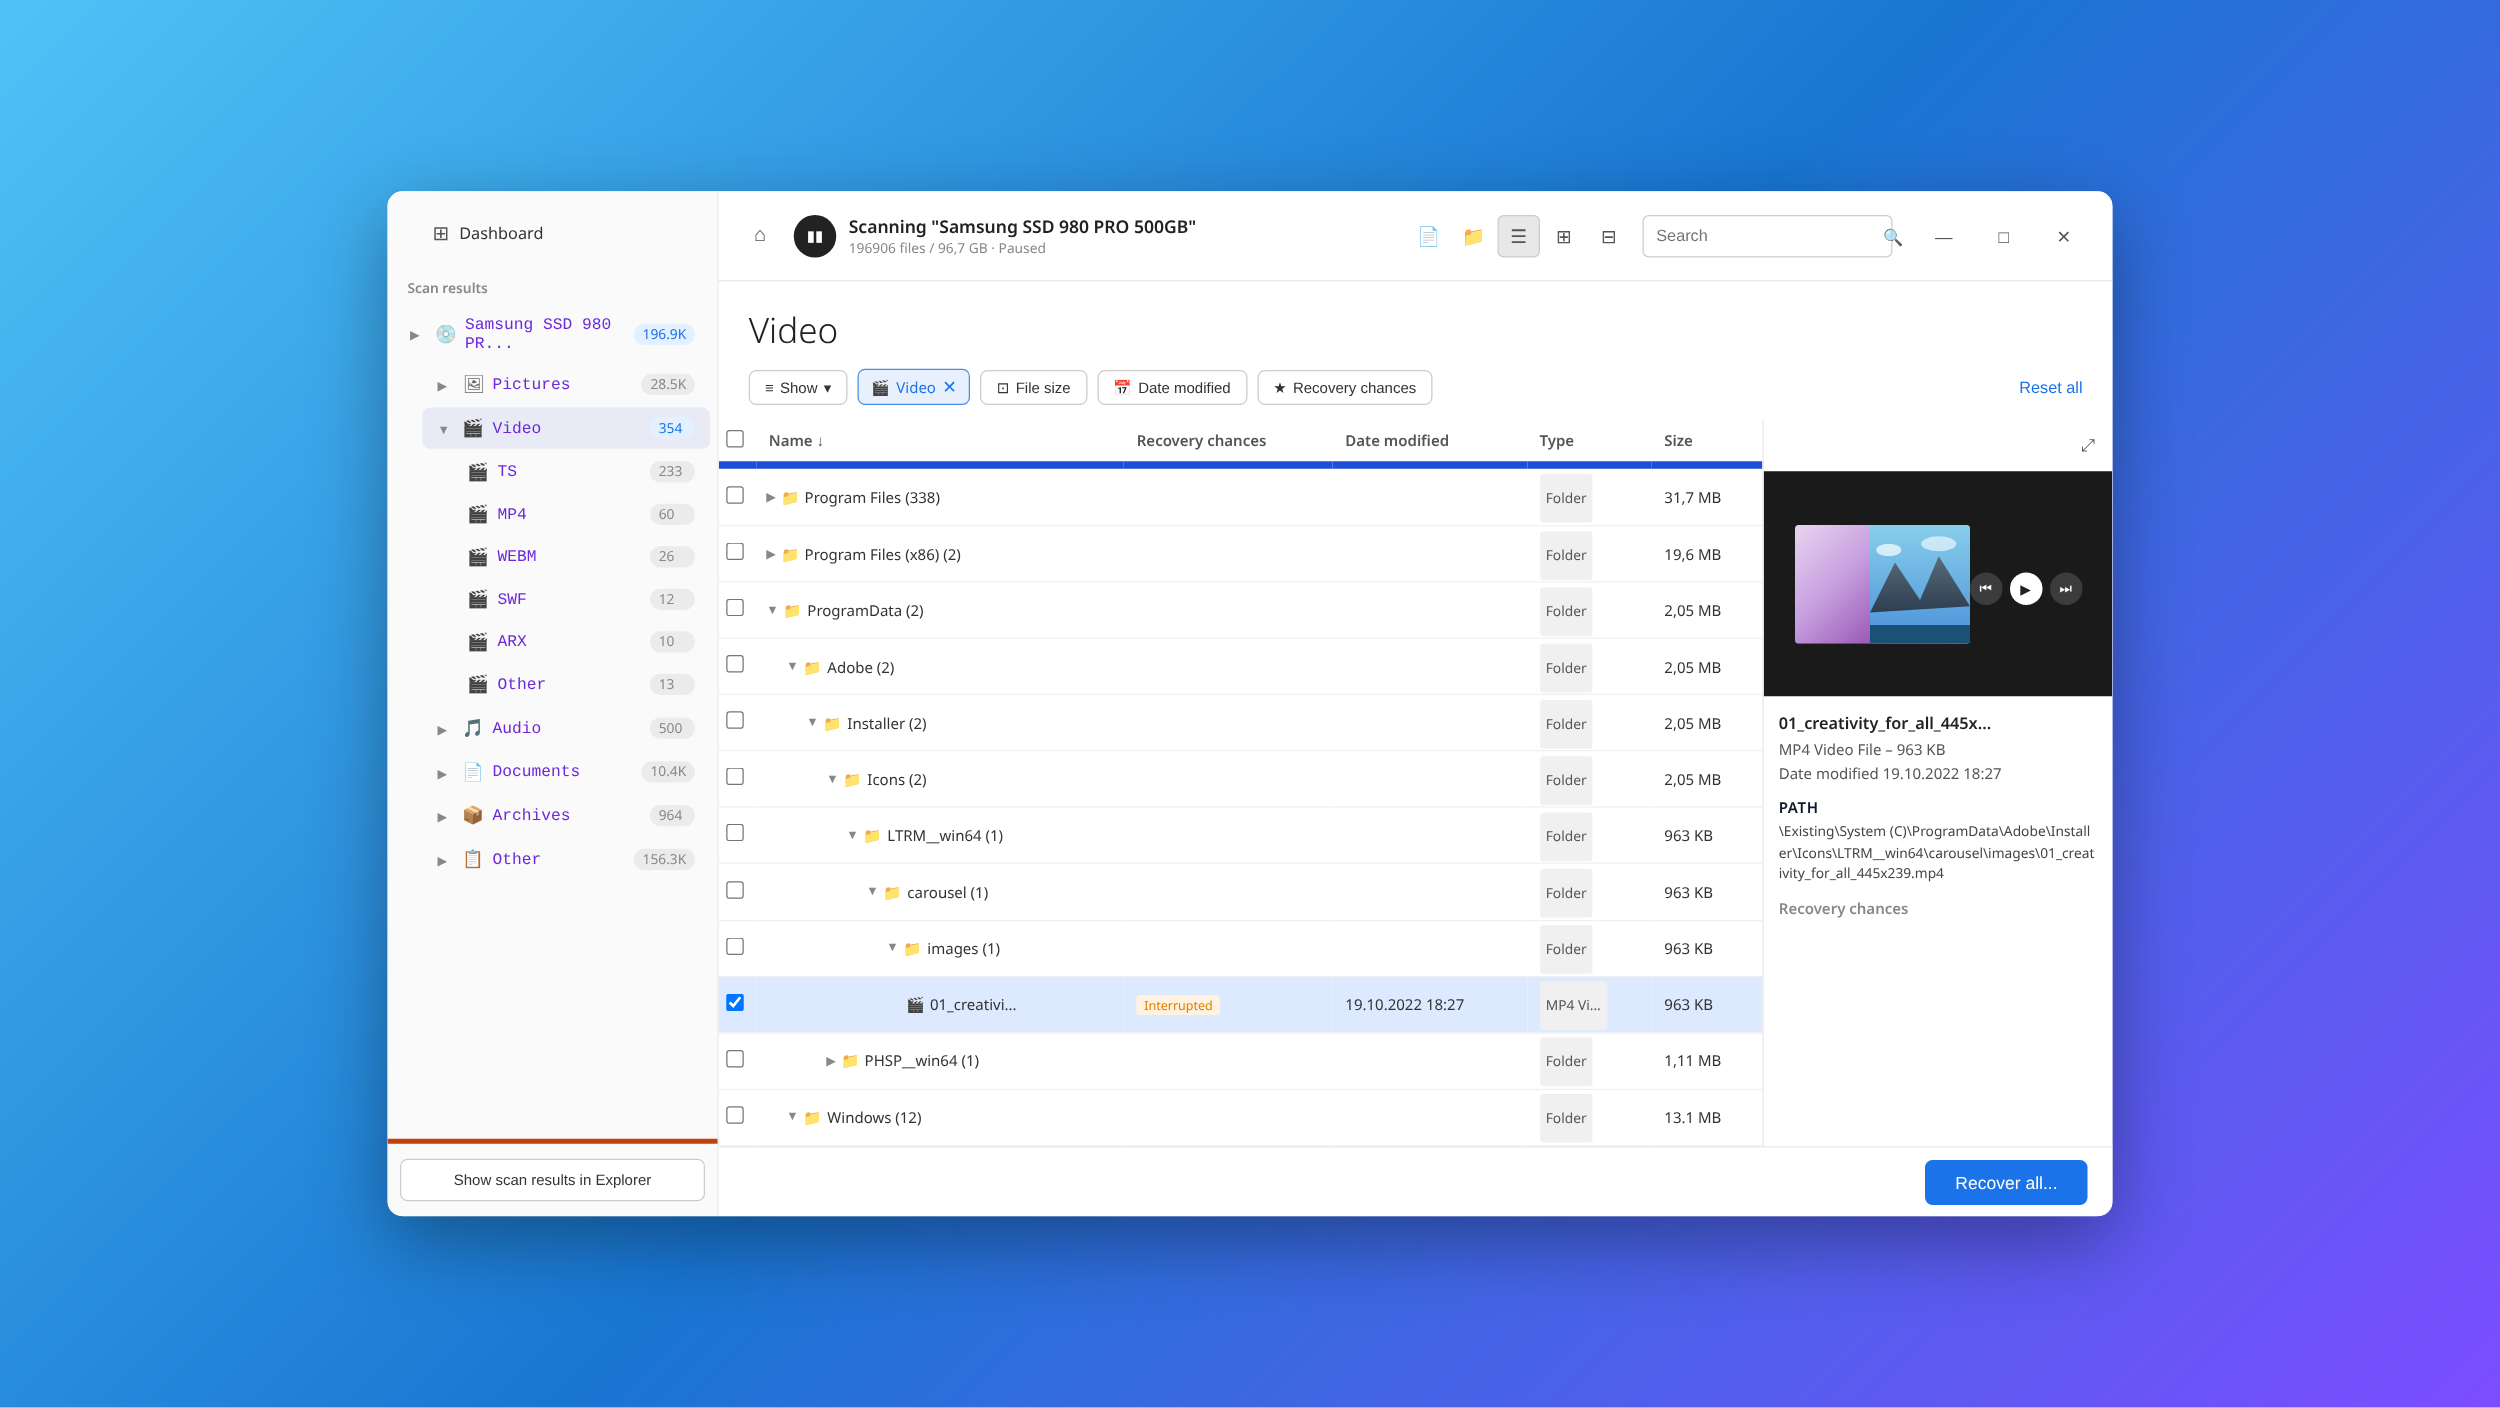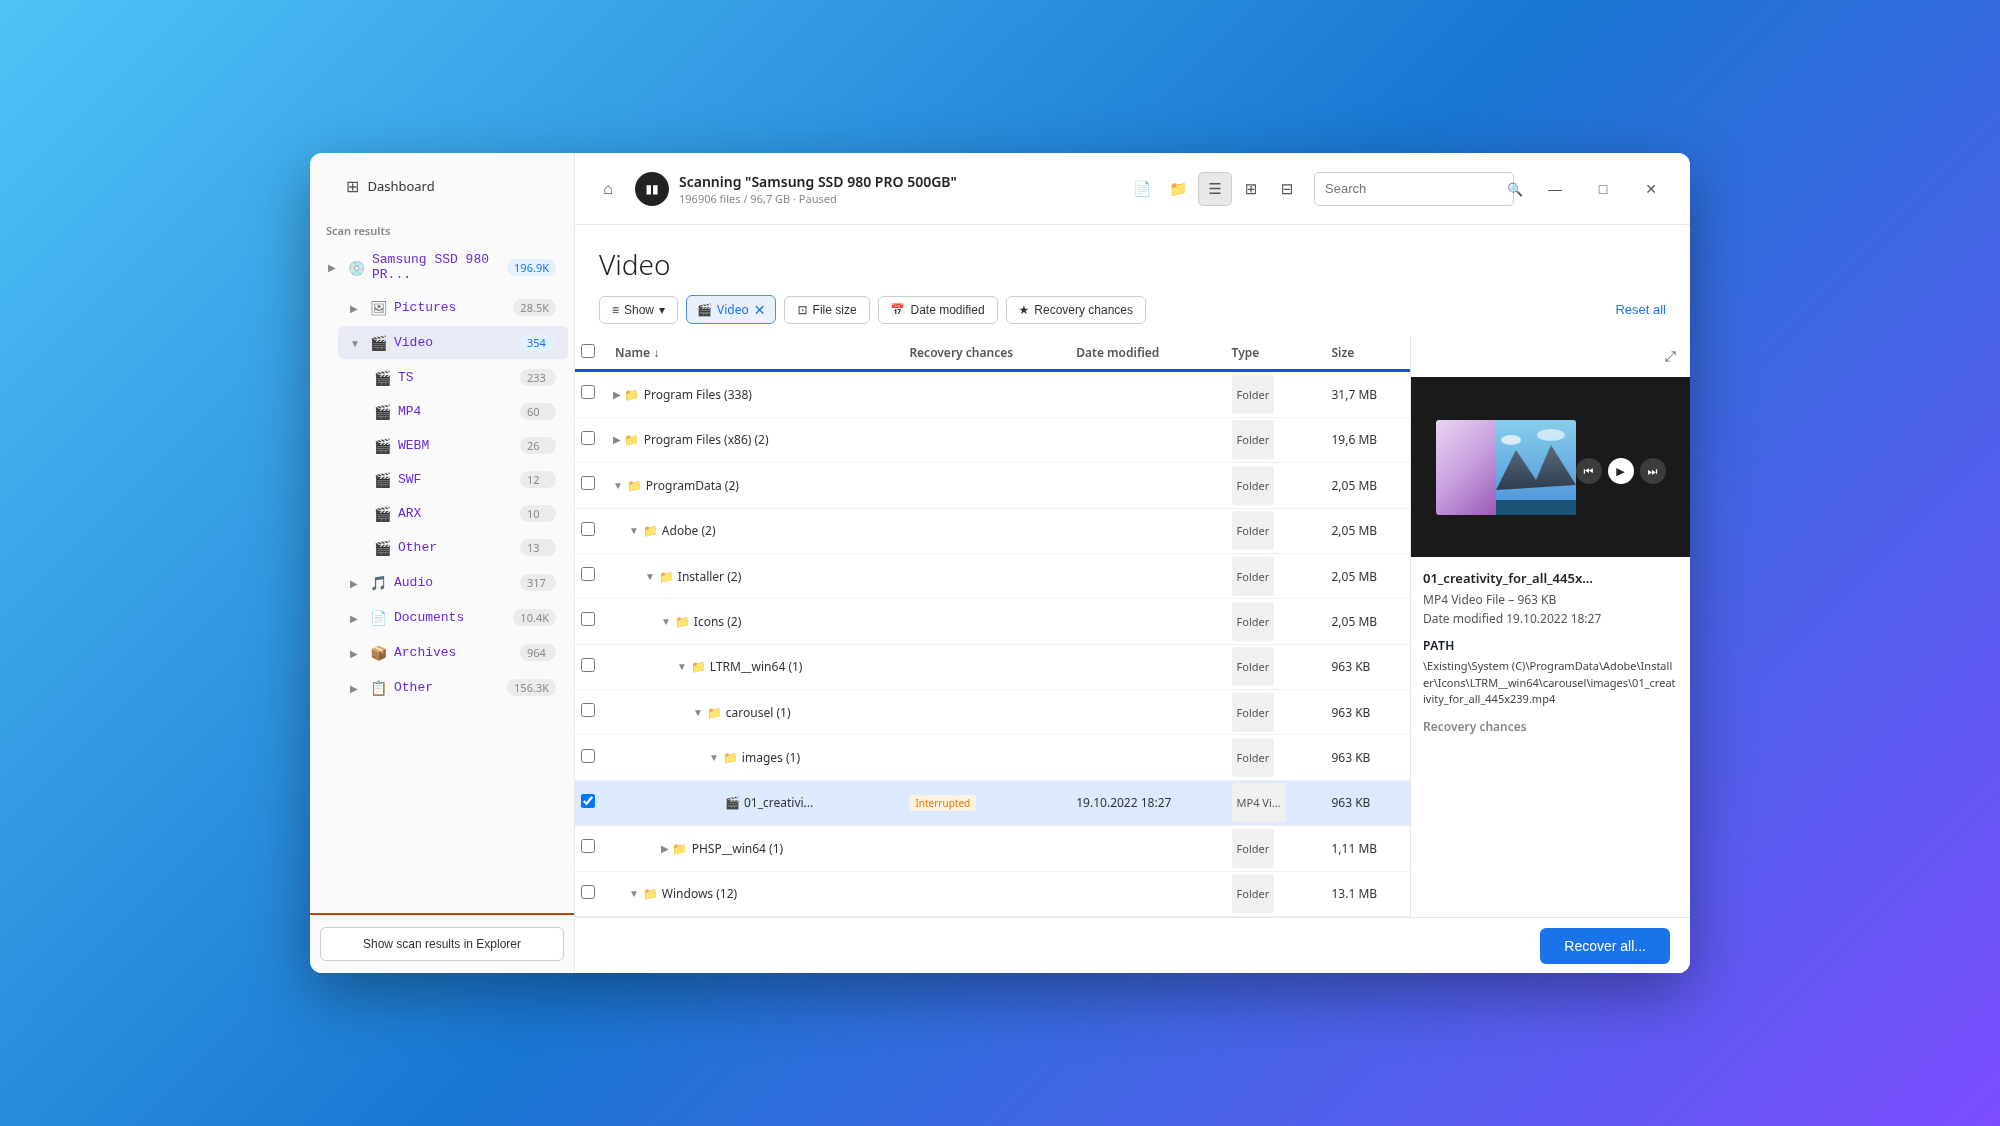--- a/index.html
+++ b/index.html
@@ -89,21 +89,21 @@
     }
     .sidebar-item-badge.blue { background: #e3f0ff; color: #1a73e8; }
 
     .sidebar-sub {
       margin-left: 28px;
     }
 
     .sidebar-footer {
       margin-top: auto;
       padding: 12px 10px;
-      border-top: 2px solid #c2410c;
+      border-top: 4px solid #c2410c;
     }
     .show-explorer-btn {
       width: 100%;
       padding: 9px 12px;
       background: white;
       border: 1px solid #ccc;
       border-radius: 6px;
       font-size: 12px;
       color: #333;
       cursor: pointer;
@@ -287,21 +287,21 @@
     }
     .file-table th {
       position: sticky;
       top: 0;
       background: white;
       font-size: 12px;
       font-weight: 600;
       color: #555;
       text-align: left;
       padding: 8px 10px;
-      border-bottom: 3px solid #1d4ed8;
+      border-bottom: 6px solid #1d4ed8;
       white-space: nowrap;
     }
     .file-table th.sortable { cursor: pointer; }
     .file-table td {
       font-size: 12px;
       color: #333;
       padding: 7px 10px;
       border-bottom: 1px solid #f0f0f0;
       white-space: nowrap;
     }
@@ -550,21 +550,21 @@
           <span class="sidebar-item-icon">🎬</span>
           <span class="sidebar-item-label">Other</span>
           <span class="sidebar-item-badge">13</span>
         </div>
       </div>
 
       <div class="sidebar-item sidebar-sub">
         <span class="sidebar-item-chevron">▶</span>
         <span class="sidebar-item-icon">🎵</span>
         <span class="sidebar-item-label">Audio</span>
-        <span class="sidebar-item-badge">317</span>
+        <span class="sidebar-item-badge">500</span>
       </div>
 
       <div class="sidebar-item sidebar-sub">
         <span class="sidebar-item-chevron">▶</span>
         <span class="sidebar-item-icon">📄</span>
         <span class="sidebar-item-label">Documents</span>
         <span class="sidebar-item-badge">10.4K</span>
       </div>
 
       <div class="sidebar-item sidebar-sub">

